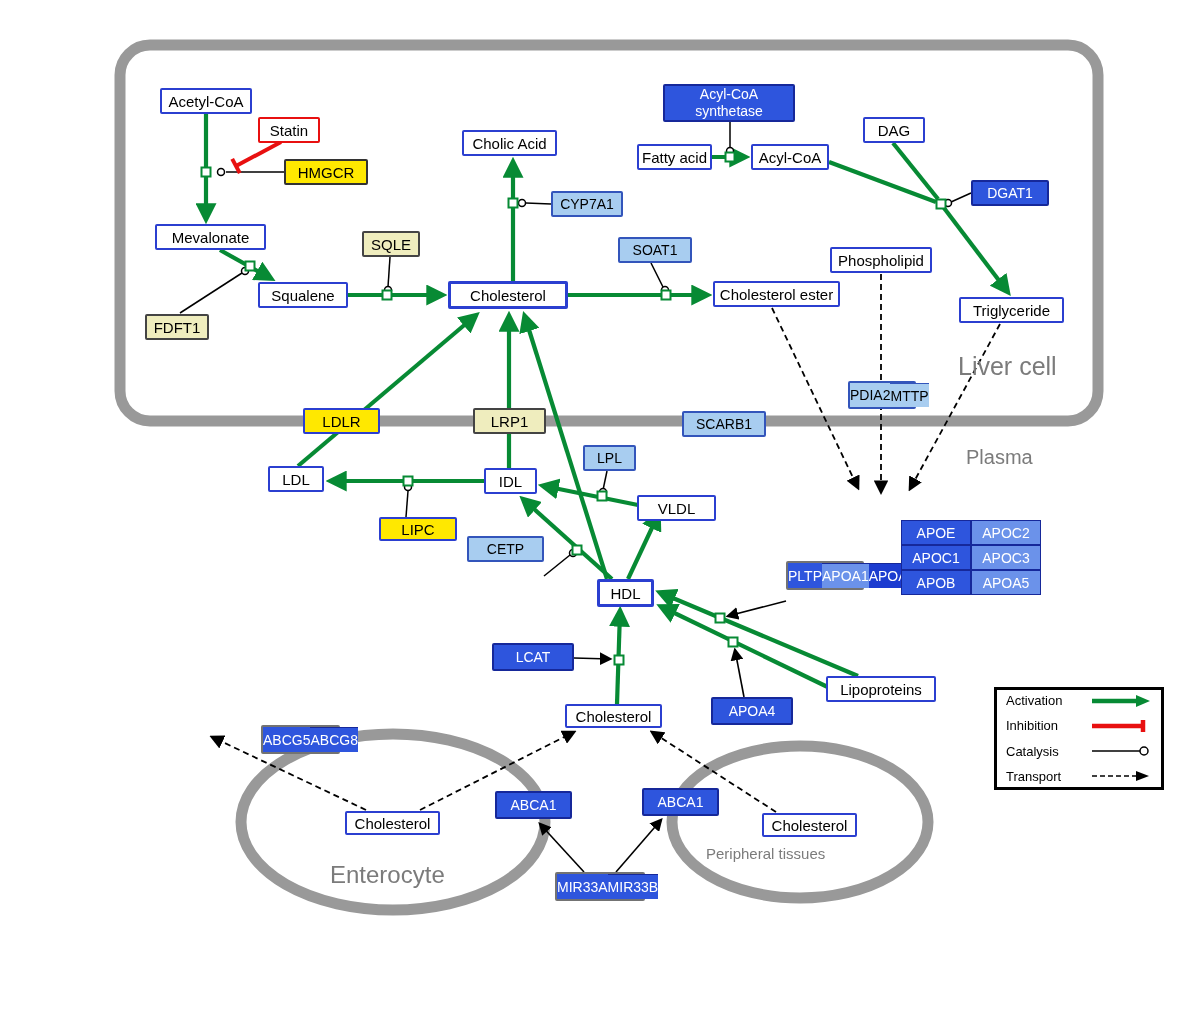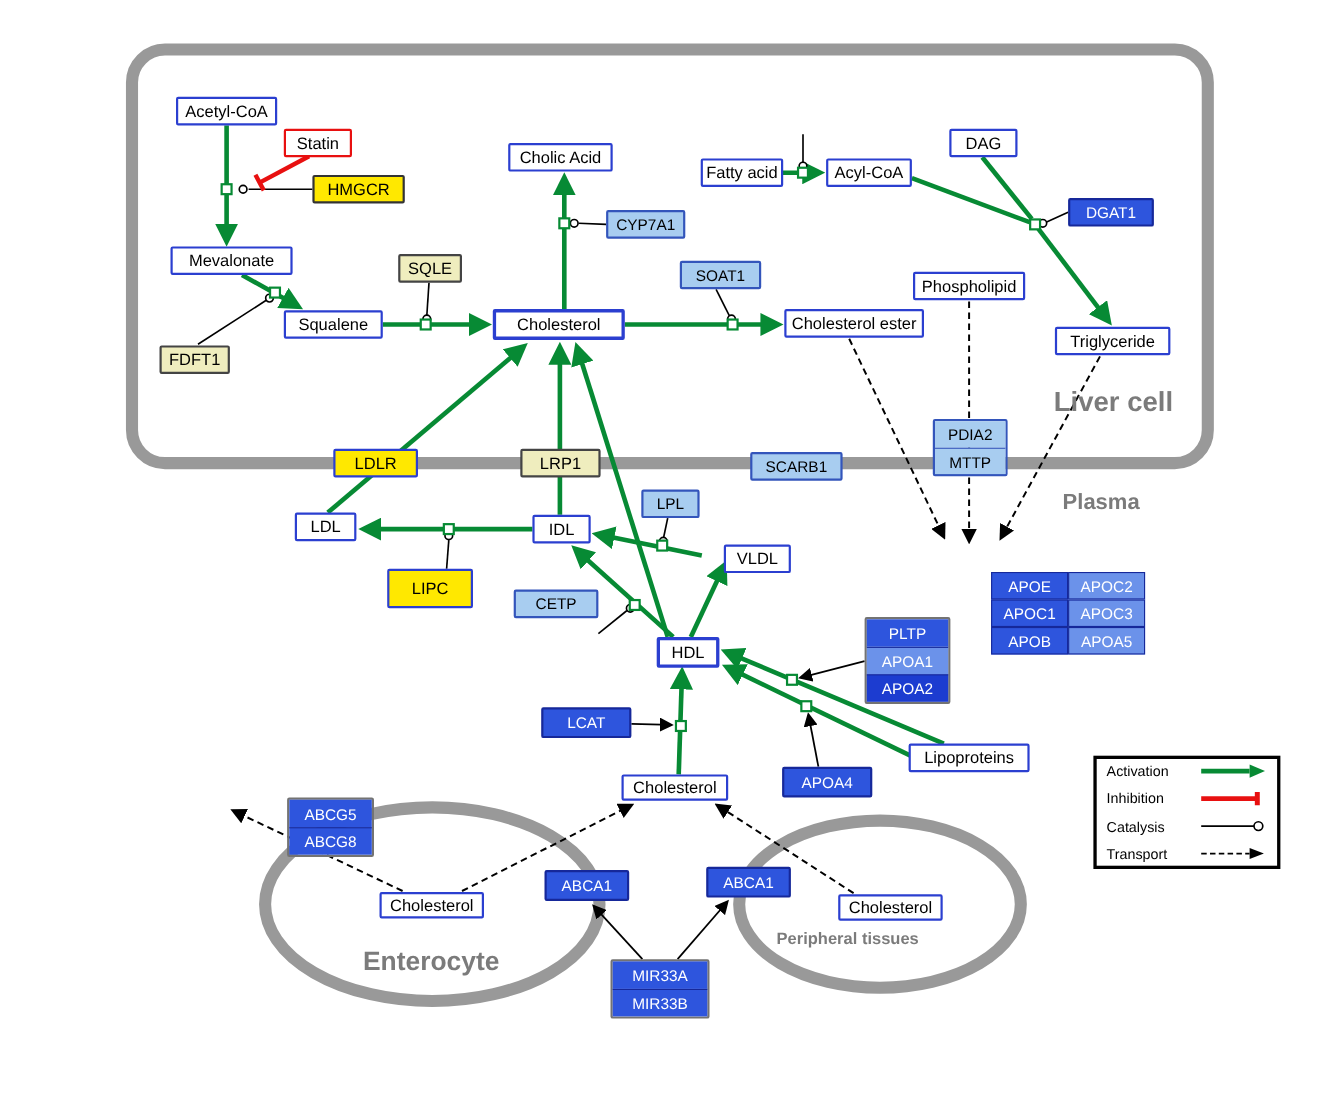--- a/index.html
+++ b/index.html
@@ -12,31 +12,31 @@
     white-space:nowrap;z-index:2;padding:0 3px}
   .hub{border-width:3px}
   .h24{height:24px}
   .red{border-color:#e81010}
   .yellow{background:#ffe800;border-color:#2b3fd0}
   .yellow-dk{background:#ffe800;border-color:#333}
   .pale{background:#efedbe;border-color:#444}
   .lblue{background:#a8cdf0;border-color:#3355bb;font-size:14px}
   .blue{background:#2e55dd;border-color:#16289a;color:#fff;font-size:14px}
   .multiline{white-space:normal;text-align:center;line-height:17px;font-size:14px}
-  .stack{position:absolute;display:flex;flex-direction:column;z-index:2;border:2px solid #737373;border-radius:2px}
+  .stack{position:absolute;display:flex;flex-direction:row;z-index:2;border:2px solid #737373;border-radius:2px}
   .stack .row{height:25px;display:flex;align-items:center;justify-content:center;font-size:14px;color:#fff}
   .stack .row + .row{border-top:1px solid #16289a}
   .stack.lb{border-color:#3355bb}
   .stack.lb .row{color:#000;background:#a8cdf0;height:24px}
   .stack.lb .row + .row{border-top:1px solid #3355bb}
   .bg-blue{background:#2e55dd}.bg-blue2{background:#6b92ea}.bg-blue3{background:#1c3cd0}
   .apogrid{position:absolute;display:grid;grid-template-columns:70px 70px;z-index:2}
   .apogrid .cell{height:25px;display:flex;align-items:center;justify-content:center;
     font-size:14px;color:#fff;border:1px solid #16289a}
-  .clabel{position:absolute;color:#7b7b7b;font-weight:bold;z-index:3;white-space:nowrap}
+  .clabel{position:absolute;color:#7b7b7b;font-weight:normal;z-index:3;white-space:nowrap}
   #legend{position:absolute;left:994px;top:687px;width:170px;height:103px;border:3px solid #000;
     background:#fff;z-index:3;padding:0 9px;display:flex;flex-direction:column;justify-content:space-between}
   .lrow{display:flex;align-items:center;justify-content:space-between;height:21px;font-size:13px;color:#000}
 </style>
 </head>
 <body>
 
 <div id="canvas">
 
   <svg class="layer" width="1200" height="1013">
@@ -151,41 +151,42 @@
   <div class="node yellow-dk" style="left:284px;top:159px;width:84px">HMGCR</div>
   <div class="node" style="left:155px;top:224px;width:111px">Mevalonate</div>
   <div class="node pale" style="left:145px;top:314px;width:64px">FDFT1</div>
   <div class="node" style="left:258px;top:282px;width:90px">Squalene</div>
   <div class="node pale" style="left:362px;top:231px;width:58px">SQLE</div>
   <div class="node hub" style="left:448px;top:281px;width:120px;height:28px">Cholesterol</div>
   <div class="node" style="left:462px;top:130px;width:95px">Cholic Acid</div>
   <div class="node lblue" style="left:551px;top:191px;width:72px">CYP7A1</div>
   <div class="node lblue" style="left:618px;top:237px;width:74px">SOAT1</div>
   <div class="node" style="left:713px;top:281px;width:127px">Cholesterol ester</div>
+  <div class="node blue multiline" style="left:663px;top:84px;width:132px;height:38px">Acyl-CoA synthetase</div>
   <div class="node" style="left:637px;top:144px;width:75px">Fatty acid</div>
   <div class="node" style="left:751px;top:144px;width:78px">Acyl-CoA</div>
   <div class="node" style="left:863px;top:117px;width:62px">DAG</div>
   <div class="node blue" style="left:971px;top:180px;width:78px">DGAT1</div>
   <div class="node" style="left:830px;top:247px;width:102px">Phospholipid</div>
   <div class="node" style="left:959px;top:297px;width:105px">Triglyceride</div>
 
   <div class="stack lb" style="left:848px;top:381px;width:68px">
     <div class="row">PDIA2</div>
     <div class="row">MTTP</div>
   </div>
 
   <div class="node yellow" style="left:303px;top:408px;width:77px">LDLR</div>
   <div class="node pale" style="left:473px;top:408px;width:73px">LRP1</div>
   <div class="node lblue" style="left:682px;top:411px;width:84px">SCARB1</div>
 
   <div class="node" style="left:268px;top:466px;width:56px">LDL</div>
   <div class="node" style="left:484px;top:468px;width:53px">IDL</div>
   <div class="node lblue" style="left:583px;top:445px;width:53px">LPL</div>
-  <div class="node" style="left:658px;top:495px;width:61px">VLDL</div>
-  <div class="node yellow" style="left:352px;top:517px;width:78px;height:36px">LIPC</div>
+  <div class="node" style="left:637px;top:495px;width:79px">VLDL</div>
+  <div class="node yellow" style="left:379px;top:517px;width:78px;height:24px">LIPC</div>
   <div class="node lblue" style="left:467px;top:536px;width:77px">CETP</div>
   <div class="node hub" style="left:597px;top:579px;width:57px;height:28px">HDL</div>
 
   <div class="stack" style="left:786px;top:561px;width:78px">
     <div class="row bg-blue">PLTP</div>
     <div class="row bg-blue2">APOA1</div>
     <div class="row bg-blue3">APOA2</div>
   </div>
 
   <div class="apogrid" style="left:901px;top:520px">

